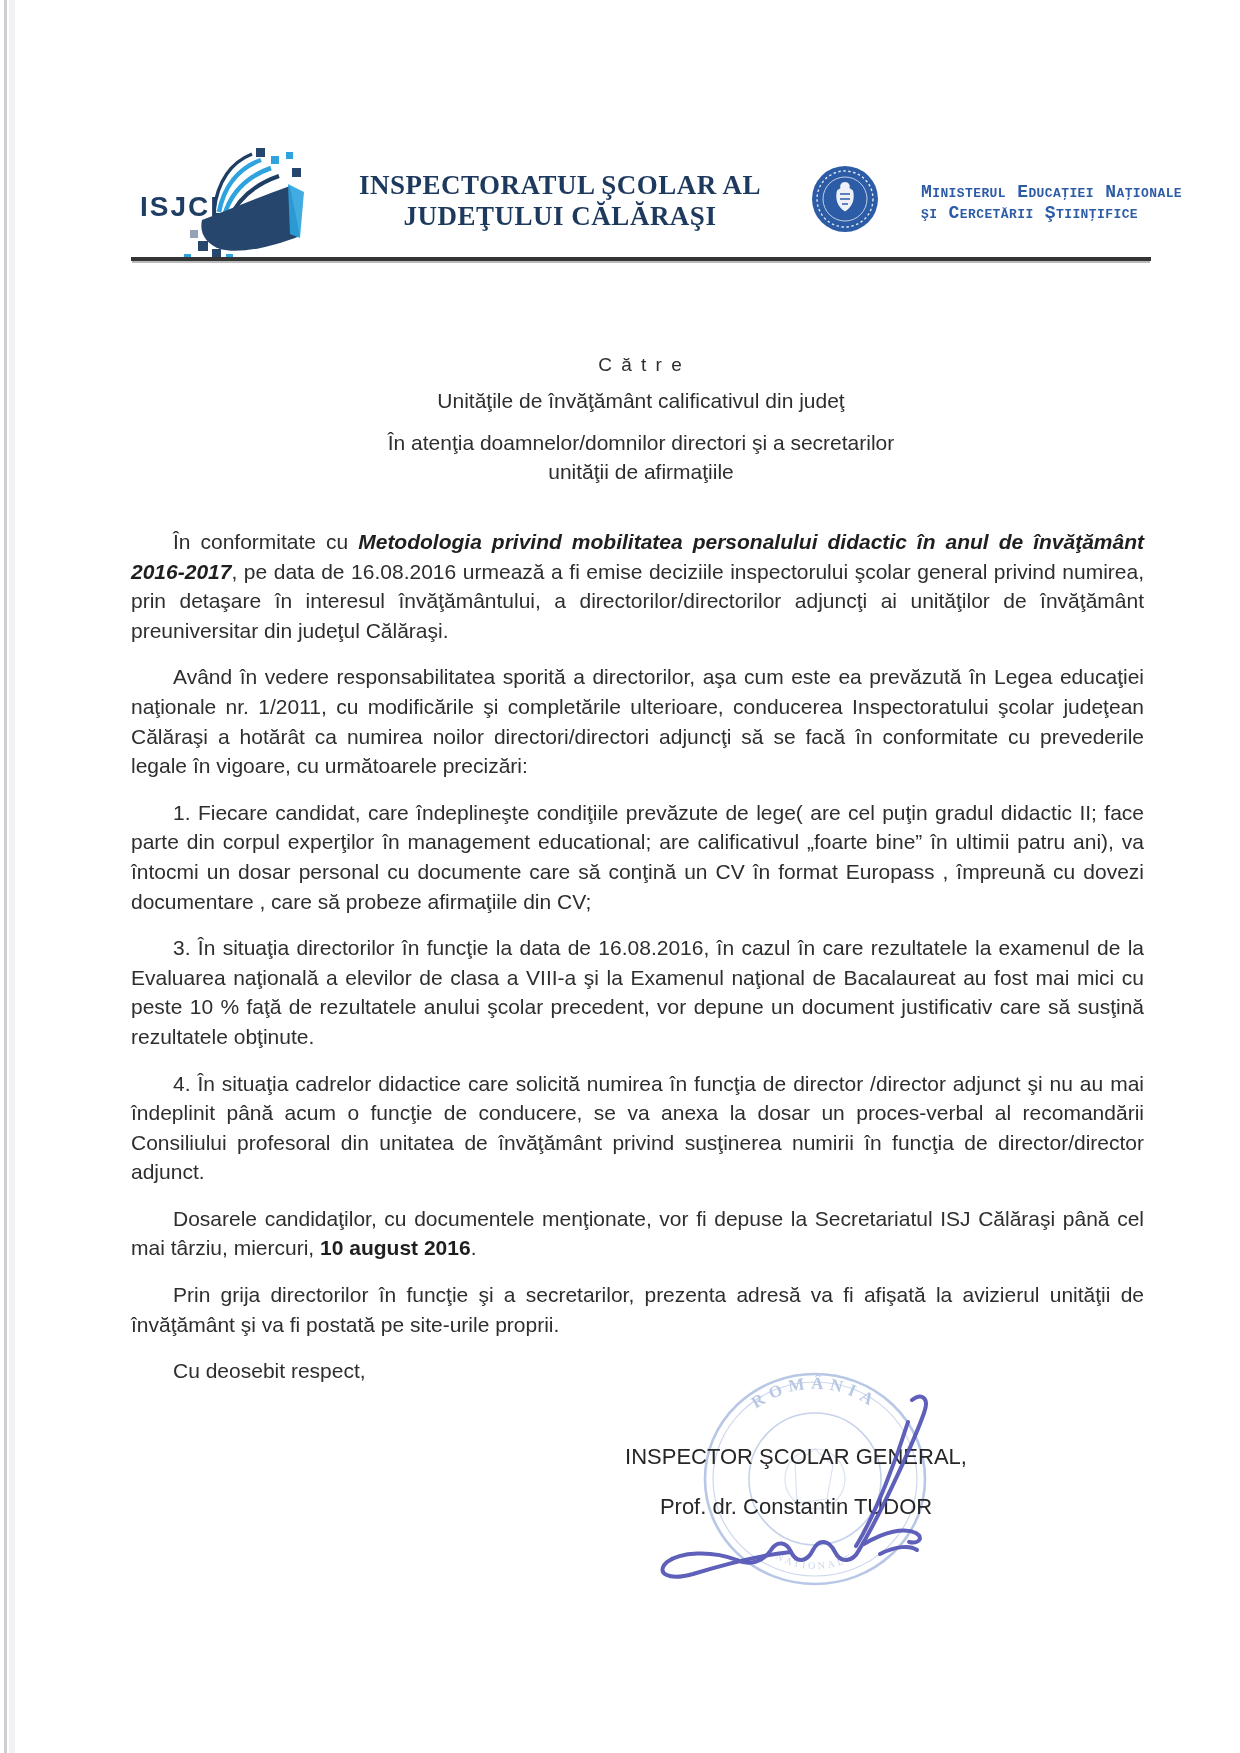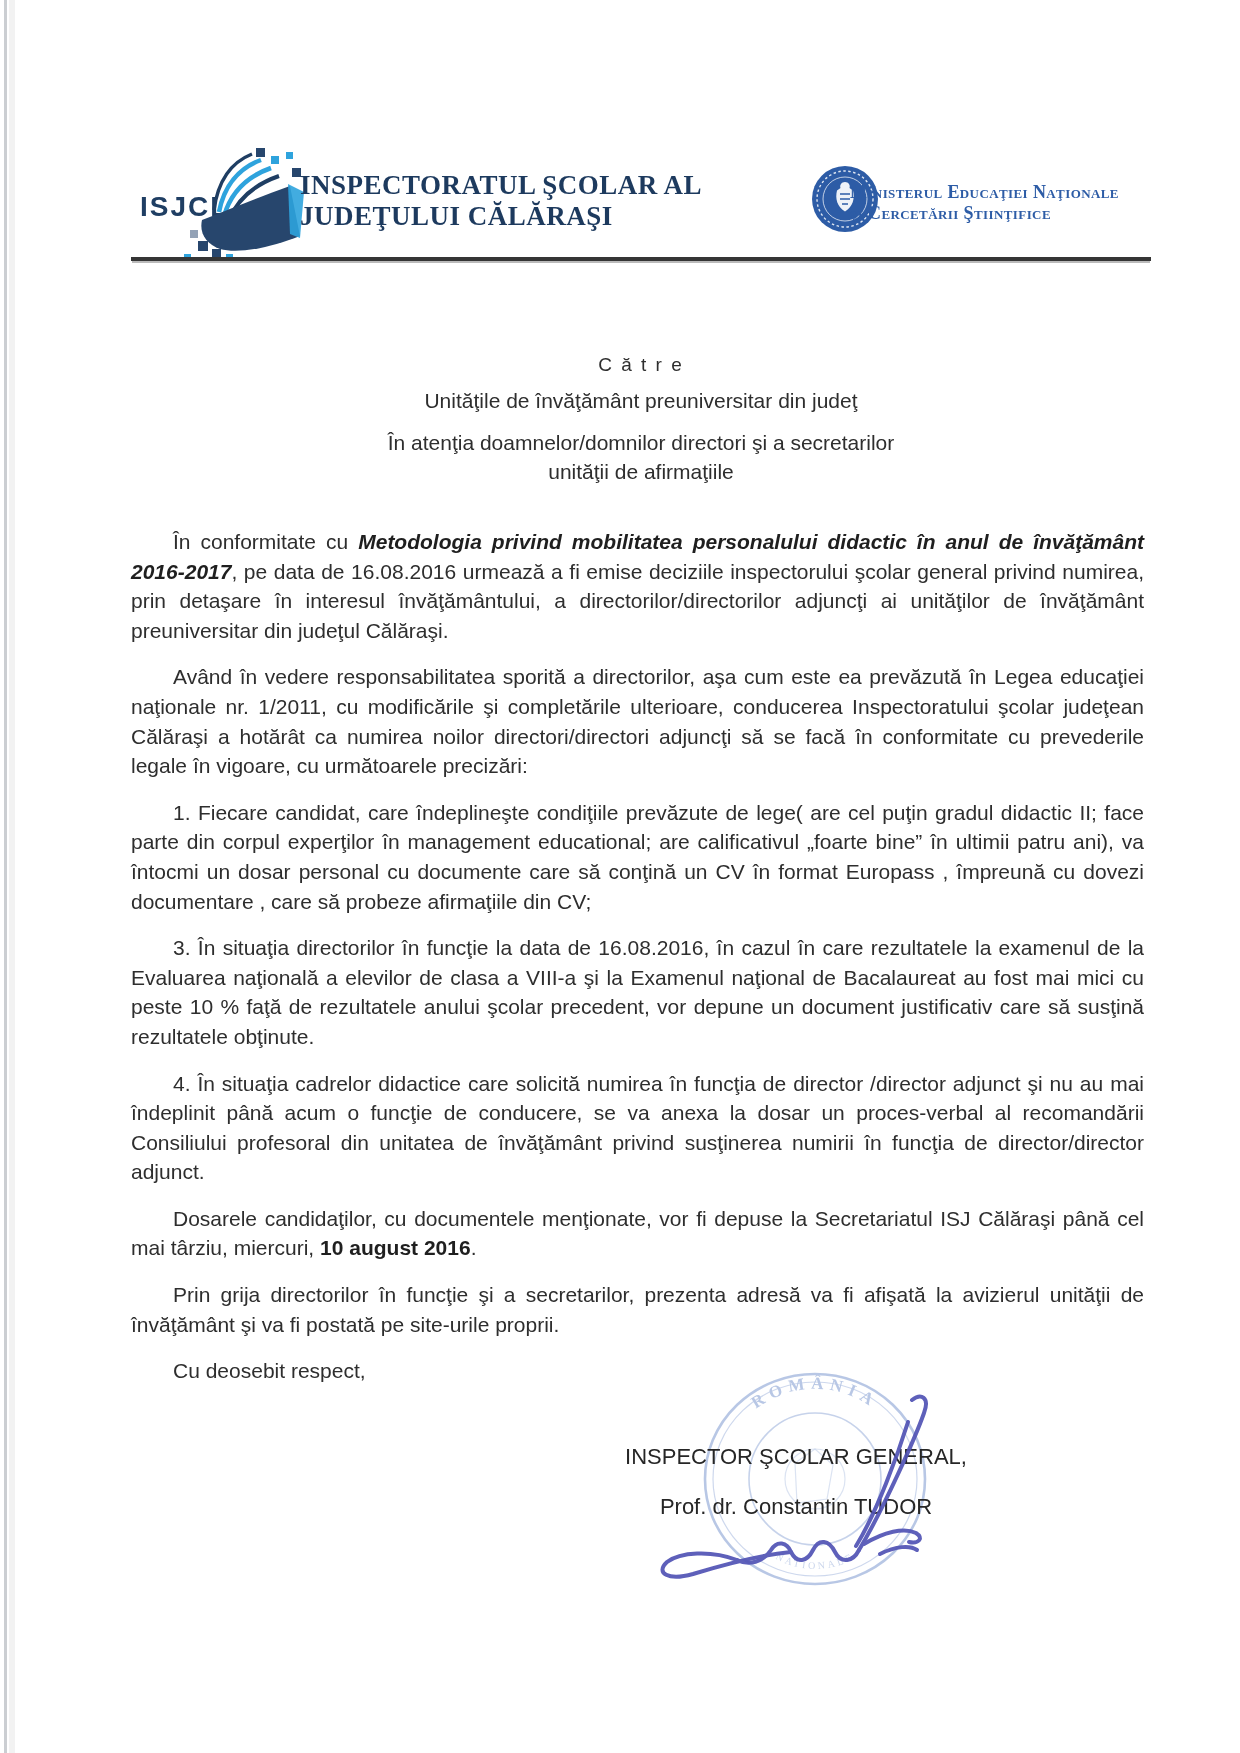--- a/index.html
+++ b/index.html
@@ -7,27 +7,27 @@
     position:relative;width:1240px;height:1753px;margin:0 auto;
     background:#ffffff;overflow:hidden;
     font-family:"Liberation Sans","DejaVu Sans",sans-serif;
     color:#2e2e2e;
   }
   .scan-edge{position:absolute;left:4px;top:0;width:3px;height:100%;background:#c2c6ca;opacity:.85;}
   .scan-edge2{position:absolute;left:9px;top:0;width:6px;height:100%;background:#efefef;opacity:.8;}
 
   
   .logo-isjcl{position:absolute;left:138px;top:146px;width:180px;height:118px;}
-  .org-title{position:absolute;left:300px;top:170px;width:520px;text-align:left;
+  .org-title{position:absolute;left:300px;top:170px;width:520px;text-align:center;
     font-family:"Liberation Serif","DejaVu Serif",serif;font-weight:bold;color:#1d3a5e;}
   .org-title .l1{font-size:27px;letter-spacing:.5px;line-height:31px;}
   .org-title .l2{font-size:27px;letter-spacing:.5px;line-height:31px;}
   .seal{position:absolute;left:810px;top:164px;width:70px;height:70px;}
-  .ministry{position:absolute;left:850px;top:182px;width:270px;
-    font-family:Liberation Serif, serif;color:#2d5ca6;}
+  .ministry{position:absolute;left:921px;top:182px;width:270px;
+    font-family:Liberation Mono, monospace;color:#2d5ca6;}
   .ministry .m1,.ministry .m2{font-variant:small-caps;font-weight:bold;font-size:18px;line-height:21px;letter-spacing:.4px;}
   .rule{position:absolute;left:131px;top:257px;width:1020px;height:4px;background:#353535;
     box-shadow:0 3px 0 -1px rgba(60,60,60,.35);}
 
   
   .cline{position:absolute;left:131px;width:1020px;text-align:center;}
   .nr-line{top:296px;font-size:21px;}
   .catre{top:354px;font-size:19px;letter-spacing:2px;}
   .dest{top:389px;font-size:21px;}
   .att1{top:431px;font-size:21px;}
@@ -95,21 +95,21 @@
   </div>
 
   <div class="ministry">
     <div class="m1">Ministerul Educaţiei Naţionale</div>
     <div class="m2">şi Cercetării Ştiinţifice</div>
   </div>
 
   <div class="rule"></div>
 
   <div class="cline catre">C ă t r e</div>
-  <div class="cline dest">Unităţile de învăţământ preuniversitar din judeţ</div>
+  <div class="cline dest">Unităţile de învăţământ calificativul din judeţ</div>
   <div class="cline att1">În atenţia doamnelor/domnilor directori şi a secretarilor</div>
   <div class="cline att2">unităţii de afirmaţiile</div>
 
   <div class="body-text">
       <div class="para"><span>În conformitate cu </span><span class="b i">Metodologia privind mobilitatea personalului didactic în anul de învăţământ 2016-2017</span><span>, pe data de 16.08.2016 urmează a fi emise deciziile inspectorului şcolar general privind numirea, prin detaşare în interesul învăţământului, a directorilor/directorilor adjuncţi ai unităţilor de învăţământ preuniversitar din judeţul Călăraşi.</span></div>
       <div class="para"><span>Având în vedere responsabilitatea sporită a directorilor, aşa cum este ea prevăzută în Legea educaţiei naţionale nr. 1/2011, cu modificările şi completările ulterioare, conducerea Inspectoratului şcolar judeţean Călăraşi a hotărât ca numirea noilor directori/directori adjuncţi să se facă în conformitate cu prevederile legale în vigoare,  cu următoarele precizări:</span></div>
       <div class="para"><span>1. Fiecare candidat, care îndeplineşte condiţiile prevăzute de lege( are cel puţin gradul didactic II; face parte din corpul experţilor în management educational; are calificativul „foarte bine” în ultimii patru ani), va întocmi un dosar personal cu documente care să conţină un CV în format Europass , împreună cu dovezi documentare , care să probeze afirmaţiile din CV;</span></div>
       <div class="para"><span>3. În situaţia directorilor în funcţie la data de 16.08.2016, în cazul în care rezultatele la examenul de la Evaluarea naţională a elevilor de clasa a VIII-a şi la Examenul naţional de Bacalaureat au fost mai mici cu peste 10 % faţă de rezultatele anului şcolar precedent, vor depune un document justificativ care să susţină rezultatele obţinute.</span></div>
       <div class="para"><span>4. În situaţia cadrelor didactice care solicită numirea în funcţia de director /director adjunct şi nu au mai îndeplinit până acum o funcţie de conducere, se va anexa la dosar un proces-verbal al recomandării Consiliului profesoral din unitatea de învăţământ privind susţinerea numirii în funcţia de director/director adjunct.</span></div>
       <div class="para"><span>Dosarele candidaţilor, cu documentele menţionate, vor fi depuse la Secretariatul ISJ Călăraşi până cel mai târziu, miercuri, </span><span class="b">10 august 2016</span><span>.</span></div>

